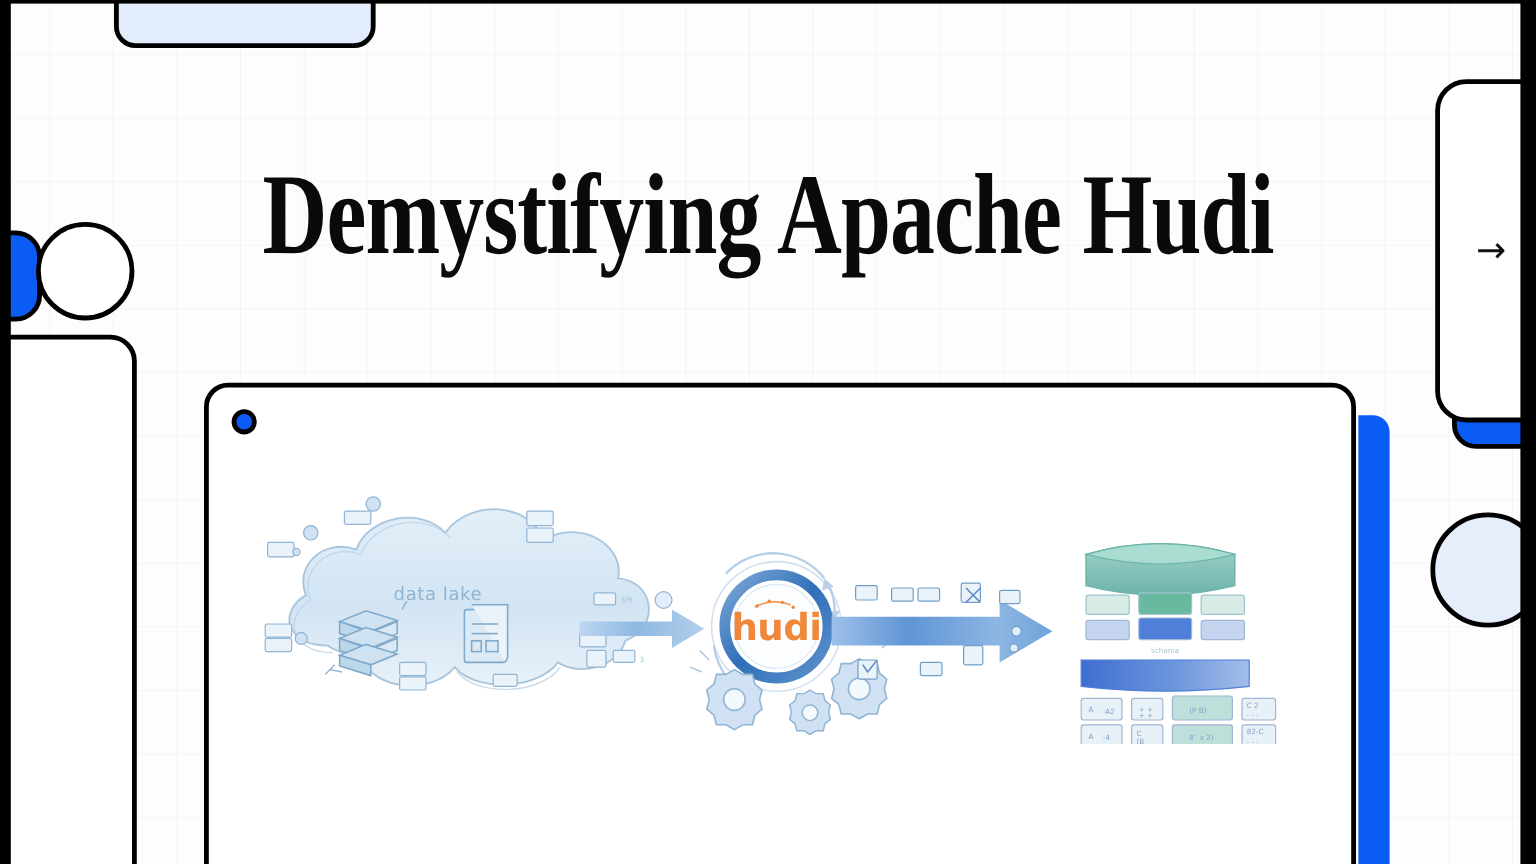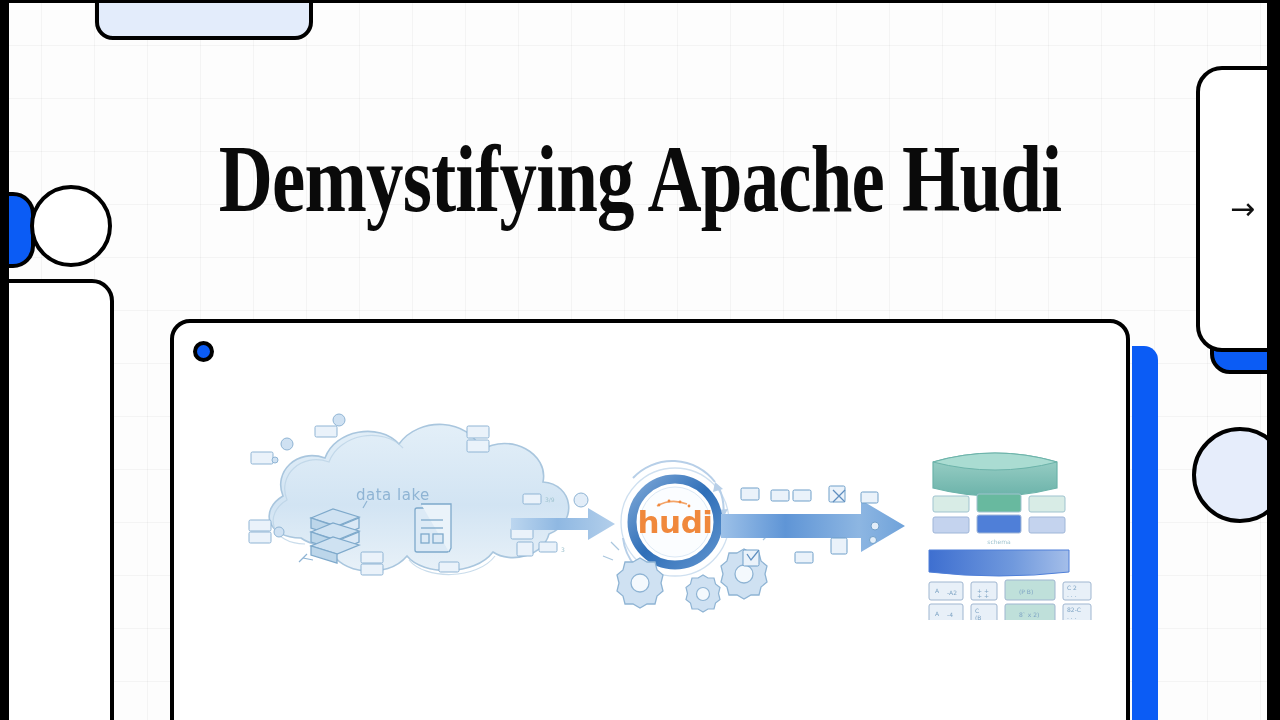--- a/index.html
+++ b/index.html
@@ -154,21 +154,21 @@
     color:#0a0a0a;
     transform:scaleX(0.78);
     transform-origin:center top;
     z-index:40;
     white-space:nowrap;
   }
 
   
   #illustration {
     position:absolute;
-    left:243px; top:410px;
+    left:215px; top:410px;
     width:850px; height:210px;
     z-index:34;
   }
   #illustration svg { display:block; width:850px; height:210px; }
 
   .ill-label {
     font-family:"DejaVu Sans", sans-serif;
     fill:#8fb4d4;
     font-size:15px;
     letter-spacing:0.5px;

